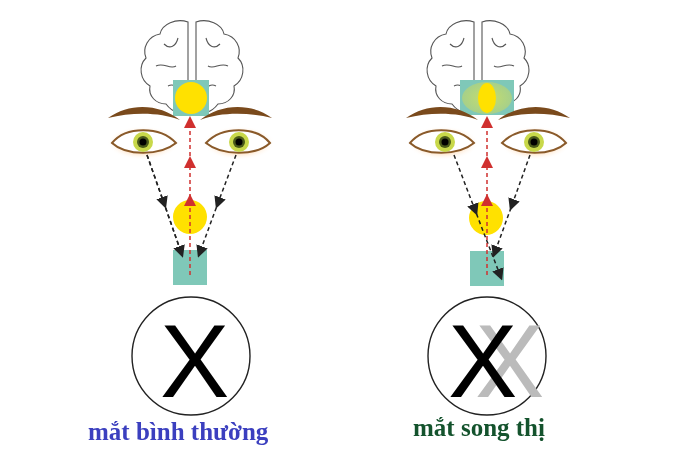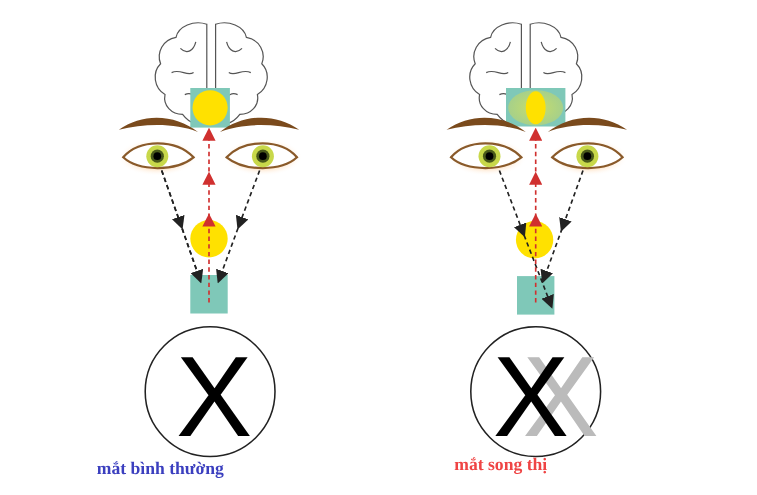--- a/index.html
+++ b/index.html
@@ -1,20 +1,20 @@
 <!DOCTYPE html>
 <html><head>
 <meta charset="utf-8">
 <style>
   html,body{margin:0;padding:0;background:#ffffff;}
   body{width:688px;height:450px;position:relative;overflow:hidden;font-family:"Liberation Serif",serif;}
   svg{position:absolute;left:0;top:0;}
-  .caption{position:absolute;font-weight:bold;font-size:16px;white-space:nowrap;}
+  .caption{position:absolute;font-weight:bold;font-size:25px;white-space:nowrap;}
   #cap-normal{left:88px;top:418px;color:#3b3fbf;}
-  #cap-diplopia{left:413px;top:414px;color:#ef4444;}
+  #cap-diplopia{left:413px;top:414px;color:#14532d;}
   .letter{position:absolute;font-family:"Liberation Sans",sans-serif;font-size:104px;line-height:1;}
 </style>
 </head>
 <body>
 
 <svg width="688" height="450" viewBox="0 0 688 450">
   <defs>
     <marker id="arrB" markerWidth="8" markerHeight="8" refX="4" refY="4" orient="auto">
       <path d="M0,0 L8,4 L0,8 Z" fill="#222"></path>
     </marker>

